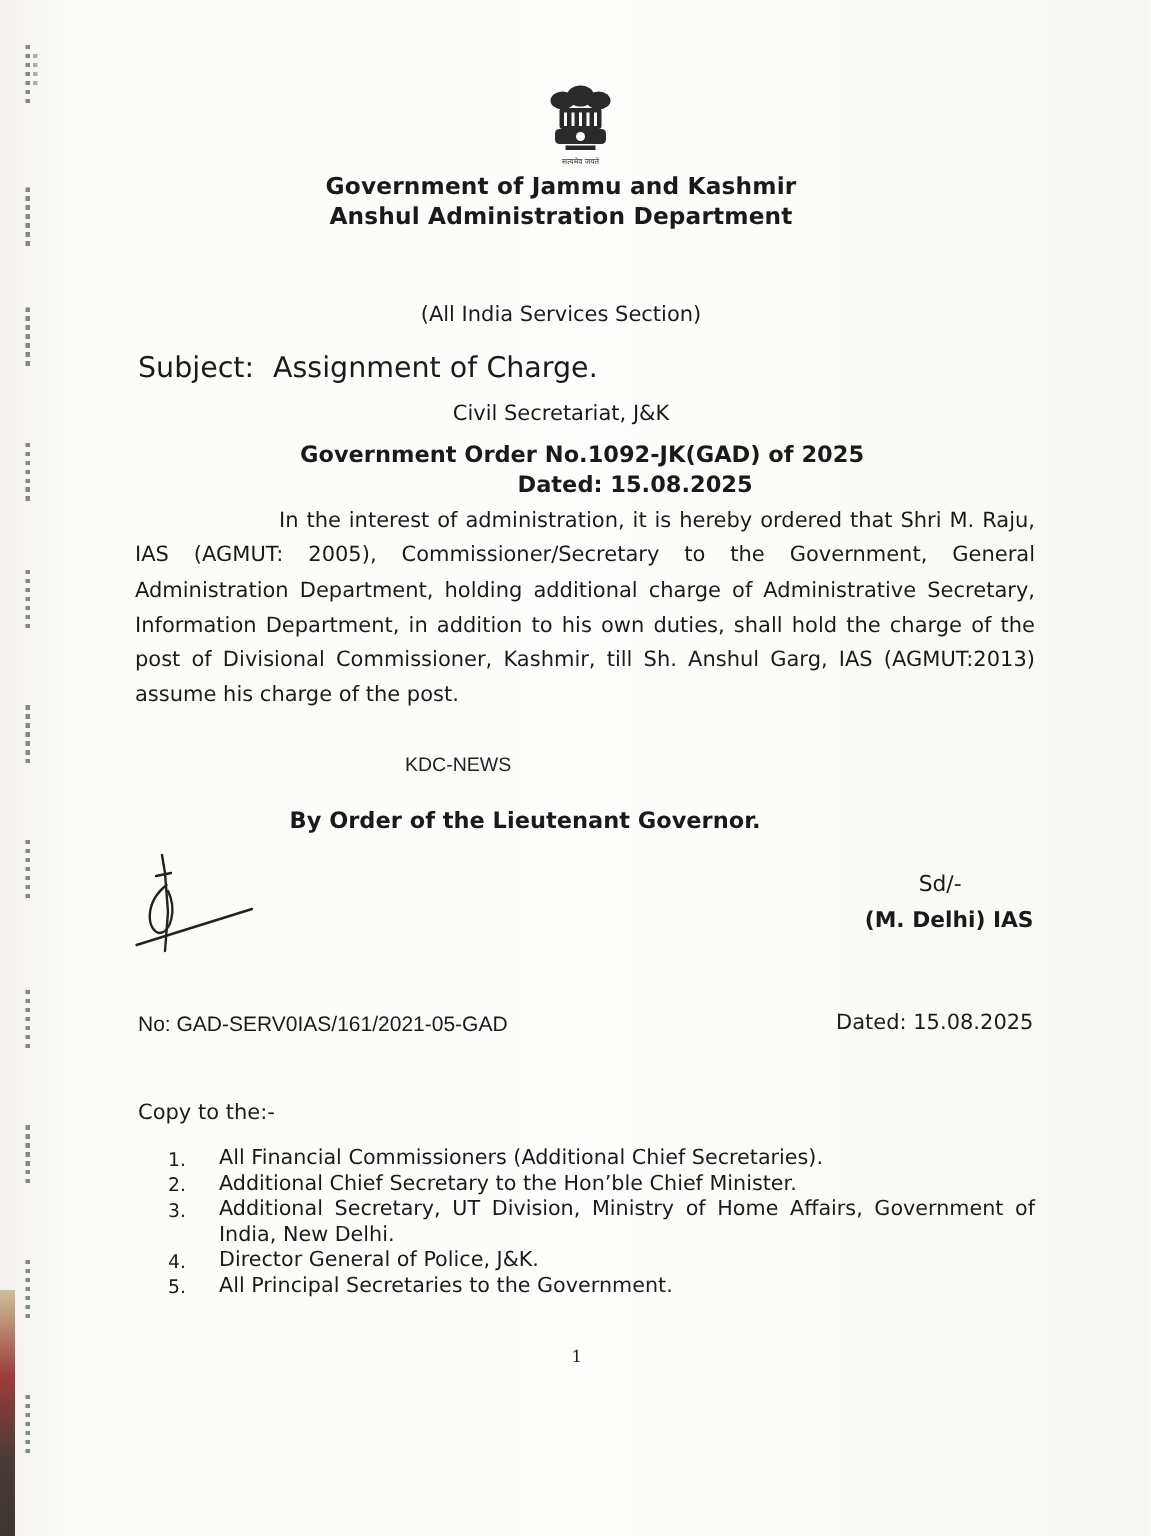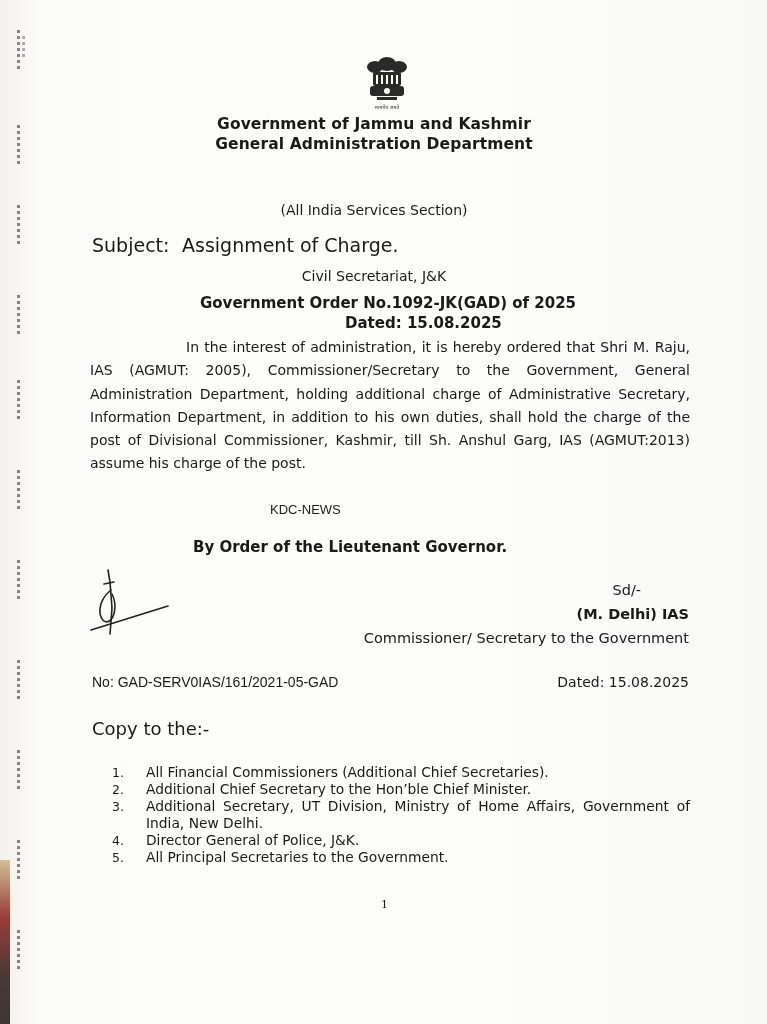--- a/index.html
+++ b/index.html
@@ -51,21 +51,21 @@
   .by-order { position: absolute; left: 193px; top: 538px; font-weight: bold; font-size: 15px; }
 
   .signature { position: absolute; left: 88px; top: 568px; width: 85px; height: 70px; }
 
   .sign-block { position: absolute; right: 78px; top: 578px; text-align: right; font-size: 14.5px; line-height: 24px; }
   .sign-block .sd { padding-right: 48px; }
   .sign-block .name { font-weight: bold; }
 
   .ref-row { position: absolute; left: 92px; top: 674px; width: 597px; font-size: 14px; display: flex; justify-content: space-between; }
   .ref-row .no { font-family: "Liberation Sans", sans-serif; font-size: 14px; }
-  .copy-to { position: absolute; left: 92px; top: 718px; font-size: 18px; }
+  .copy-to { position: absolute; left: 92px; top: 734px; font-size: 14px; }
 
   .copy-list { position: absolute; left: 112px; top: 764px; width: 578px; font-size: 13.8px; line-height: 17px; margin: 0; padding: 0; list-style: none; }
   .copy-list li { display: flex; }
   .copy-list .num { width: 34px; flex: 0 0 34px; font-size: 12.5px; }
   .copy-list .txt { flex: 1; text-align: justify; }
 
   .page-num { position: absolute; left: 381px; top: 898px; font-family: "DejaVu Serif", serif; font-size: 11px; }
 </style>
 </head>
 <body>
@@ -103,21 +103,21 @@
       <rect x="25" y="23" width="2" height="9"></rect>
         <rect x="30" y="23" width="2" height="9"></rect>
       <rect x="35" y="23" width="2" height="9"></rect>
       <circle cx="26" cy="39" r="3"></circle>
     </g>
     <text x="26" y="57" font-size="5" text-anchor="middle" fill="#333" font-family="DejaVu Sans, sans-serif">सत्यमेव जयते</text>
   </svg>
 
   <div class="header">
     <div class="h1">Government of Jammu and Kashmir</div>
-    <div class="h1">General Administration Department</div>
+    <div class="h1">Anshul Administration Department</div>
     <div class="h3">(All India Services Section)</div>
     <div class="h3">Civil Secretariat, J&amp;K</div>
   </div>
 
   <div class="subject">
     <span class="lbl">Subject:</span><span>Assignment of Charge.</span>
   </div>
 
   <div class="order-title">
     <div class="l1">Government Order No.1092-JK(GAD) of 2025</div>
@@ -134,21 +134,20 @@
       <path d="M20 2 L22 14 L24 40 L22 66"></path>
       <path d="M16 16 L26 14"></path>
       <path d="M23 22 C8 34, 10 52, 18 54 C26 54, 30 38, 24 26"></path>
       <path d="M3 62 L80 38"></path>
     </g>
   </svg>
 
   <div class="sign-block">
     <div class="sd">Sd/-</div>
     <div class="name">(M. Delhi) IAS</div>
-    <div>Commissioner/ Secretary to the Government</div>
   </div>
 
   <div class="ref-row">
     <span class="no">No:  GAD-SERV0IAS/161/2021-05-GAD</span>
     <span>Dated: 15.08.2025</span>
   </div>
 
   <div class="copy-to">Copy to the:-</div>
 
   <ul class="copy-list">

